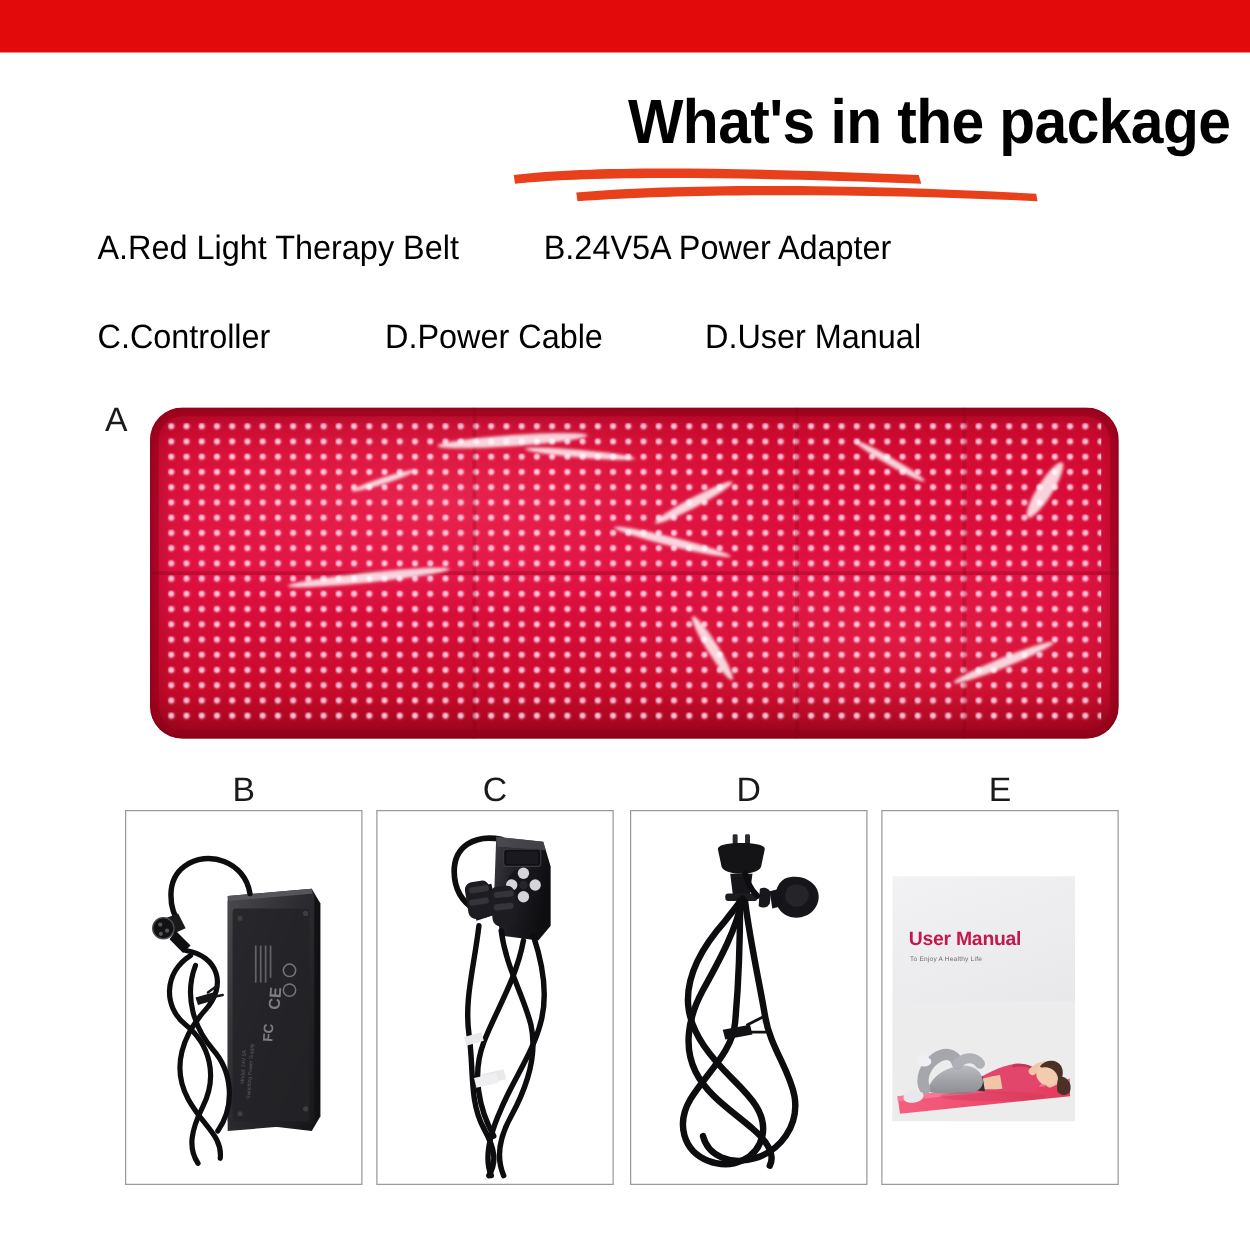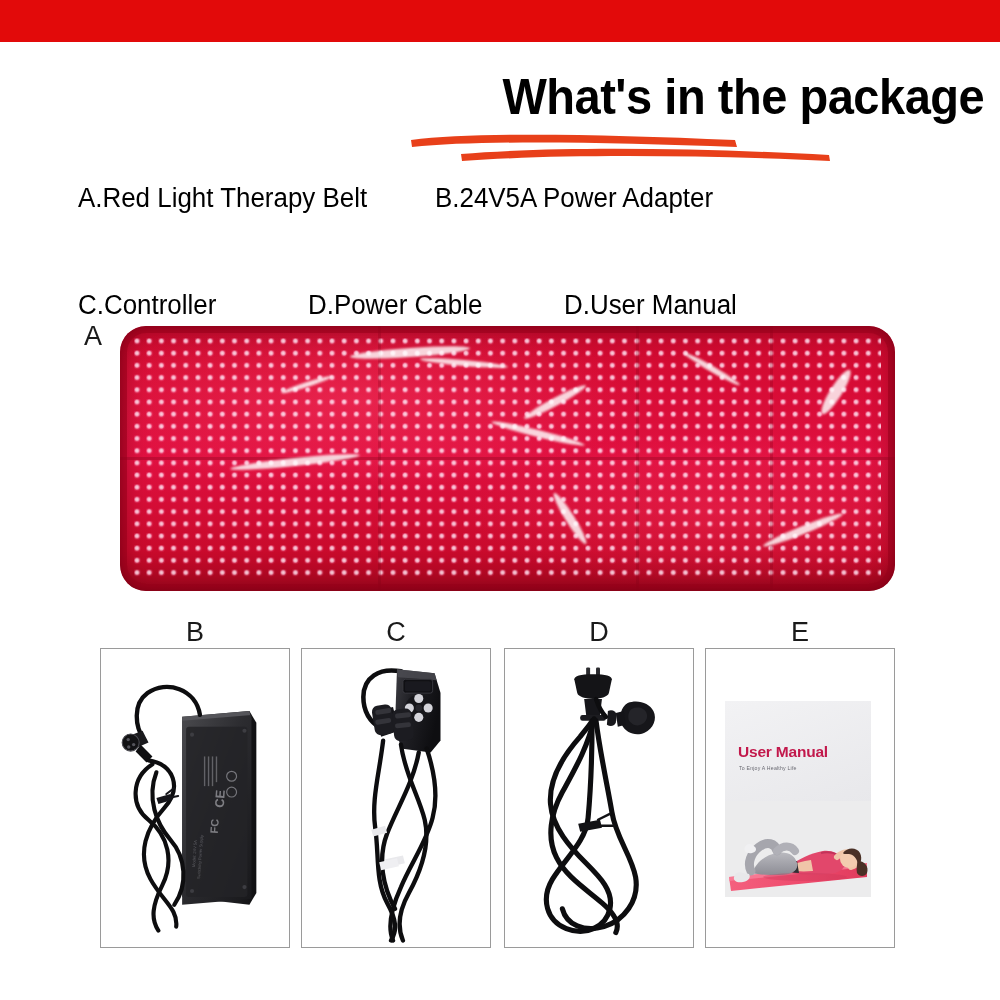--- a/index.html
+++ b/index.html
@@ -57,21 +57,21 @@
   .caption-row {
     position: absolute;
     left: 78px;
     width: 860px;
     font-size: 27px;
     color: #000000;
     white-space: nowrap;
     font-family: "Liberation Sans", sans-serif;
   }
   .caption-row.row1 { top: 183px; }
-  .caption-row.row2 { top: 254px; margin-top: 36px; }
+  .caption-row.row2 { top: 254px; }
   .cap {
     display: inline-block;
     transform: scaleX(0.96);
     transform-origin: left center;
   }
   .cap.sp-a  { margin-right: 56px; }
   .cap.sp-c  { margin-right: 86px; }
   .cap.sp-d  { margin-right: 74px; }
 
   
@@ -176,21 +176,21 @@
   .acc-box.b { left: 100px; }
   .acc-box.c { left: 301px; }
   .acc-box.d { left: 504px; }
   .acc-box.e { left: 705px; }
 
   .acc-svg { display: block; width: 100%; height: 100%; }
 
   
   .manual-cover {
     position: absolute;
-    left: 19px;
+    left: 8px;
     top: 52px;
     width: 146px;
     height: 196px;
     background: linear-gradient(160deg, #f2f2f4 0%, #e9e9ec 55%, #e3e3e6 100%);
   }
   .manual-title {
     position: absolute;
     left: 13px;
     top: 42px;
     font-size: 15.5px;

